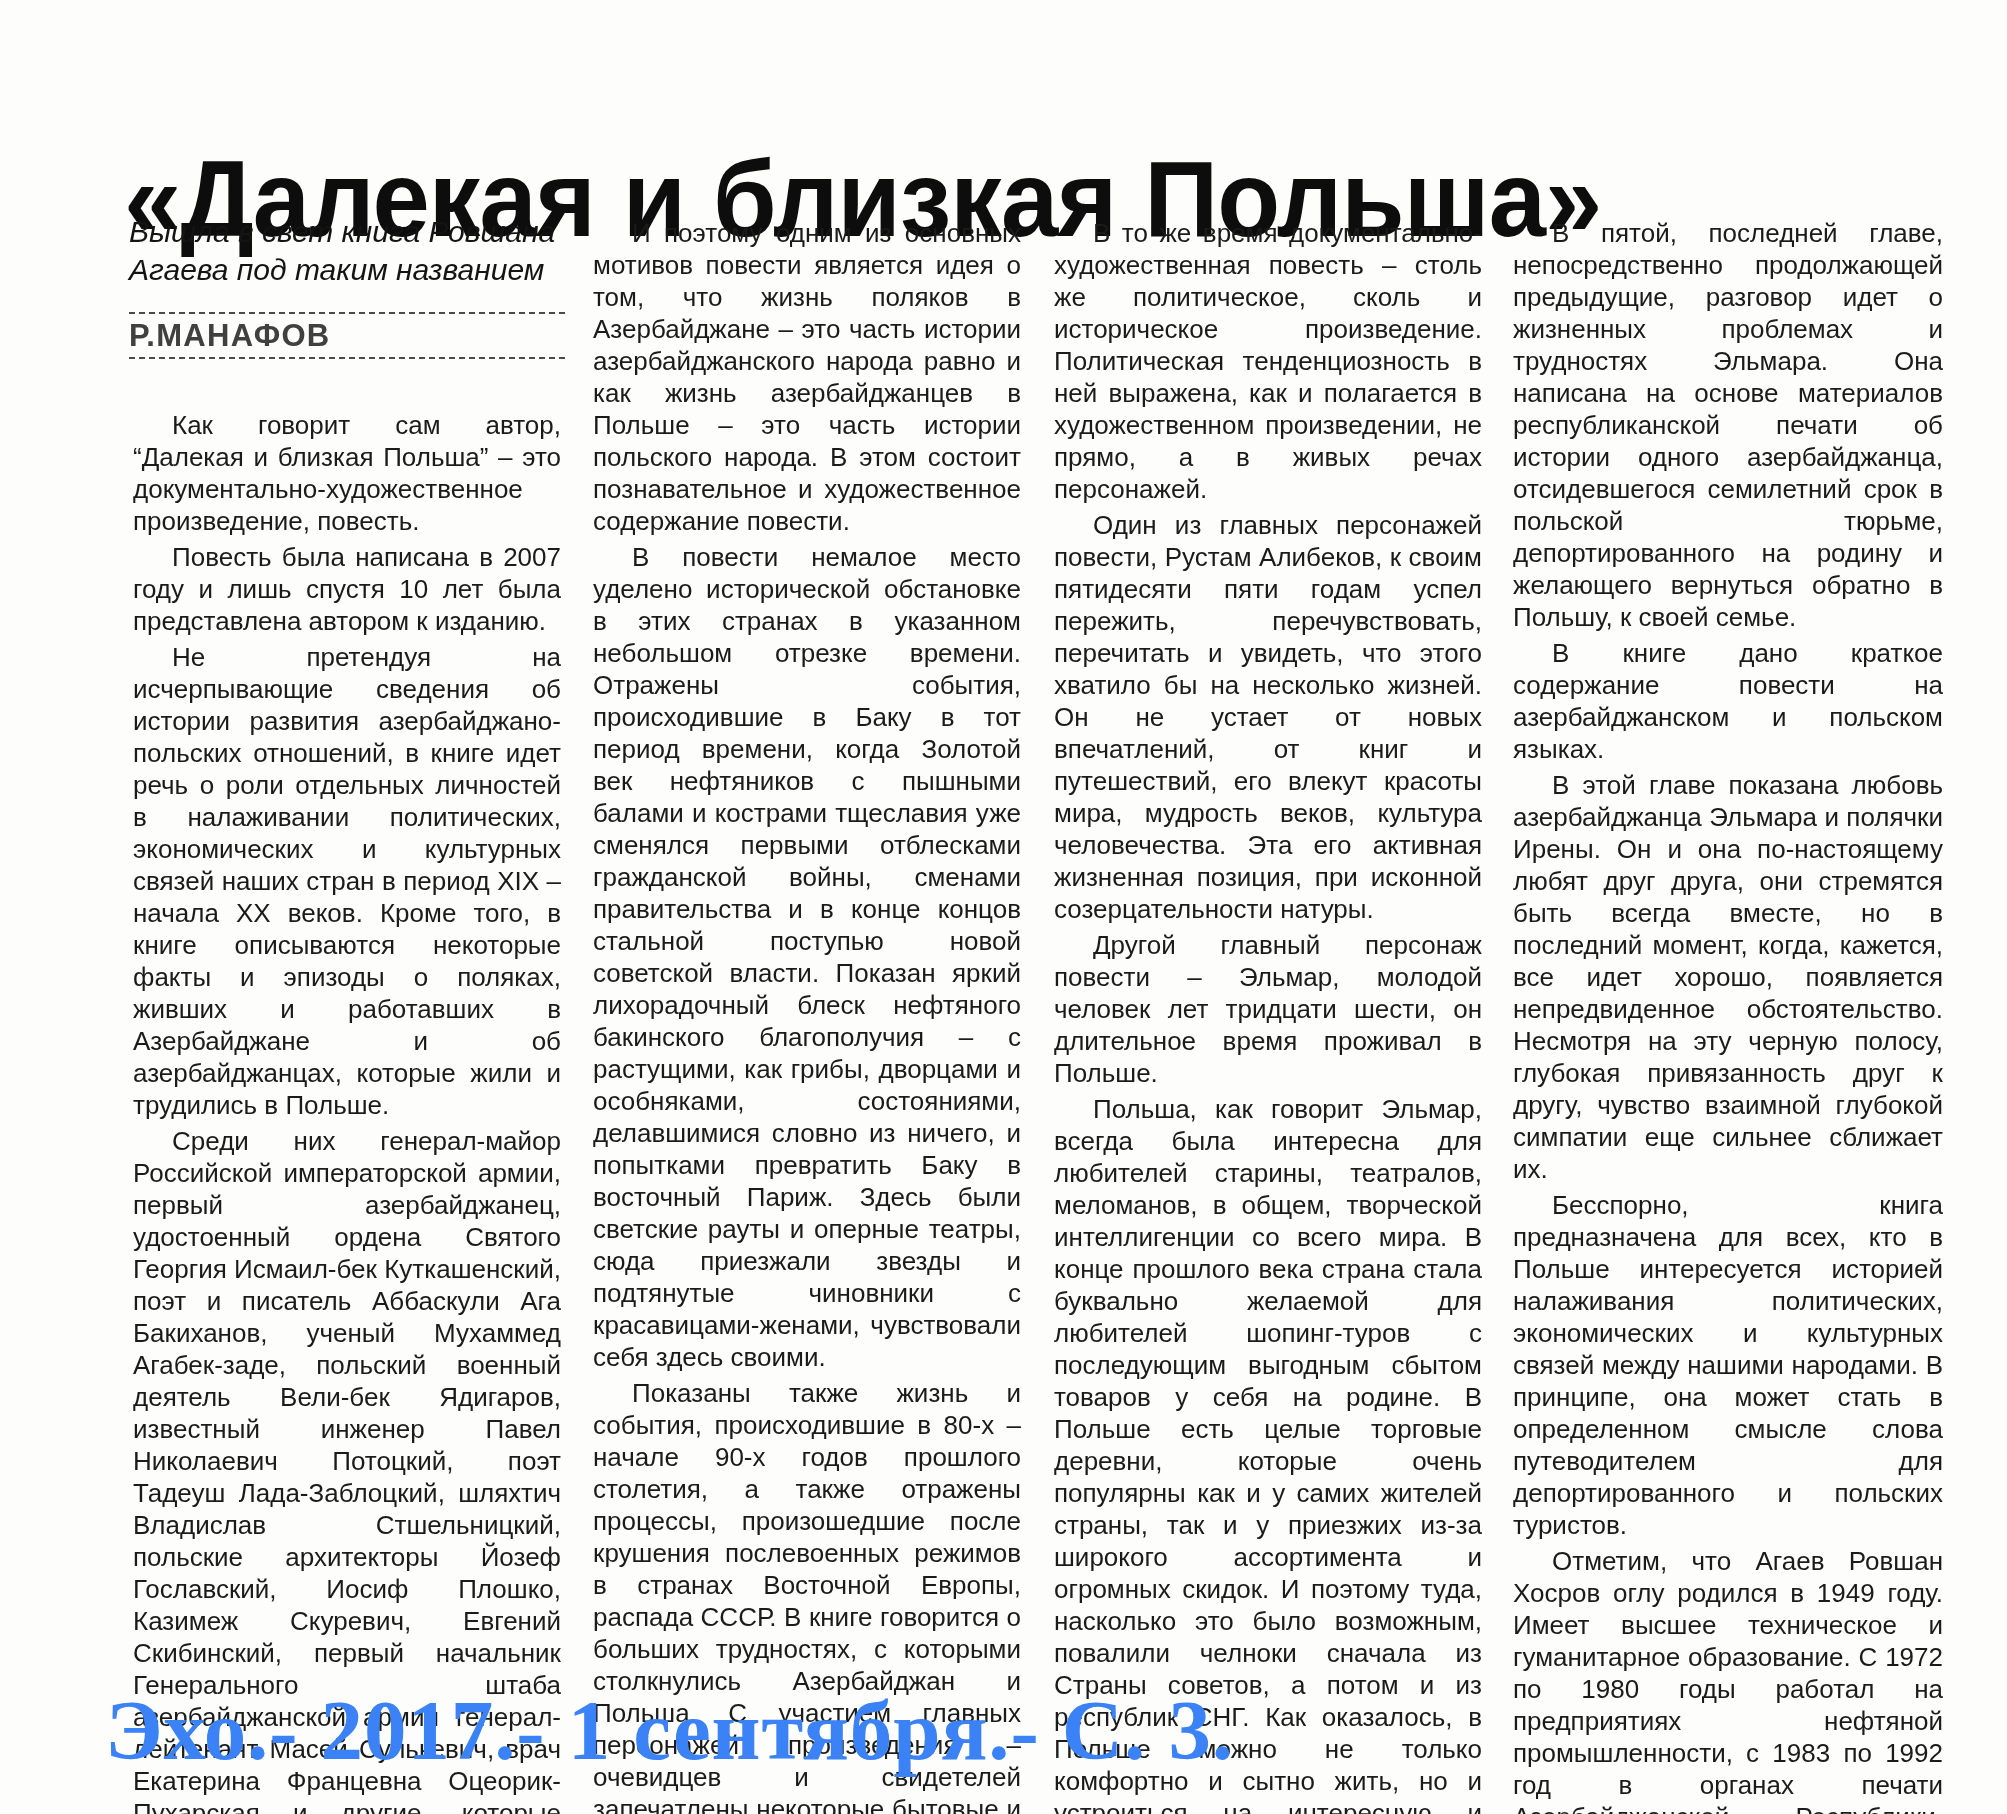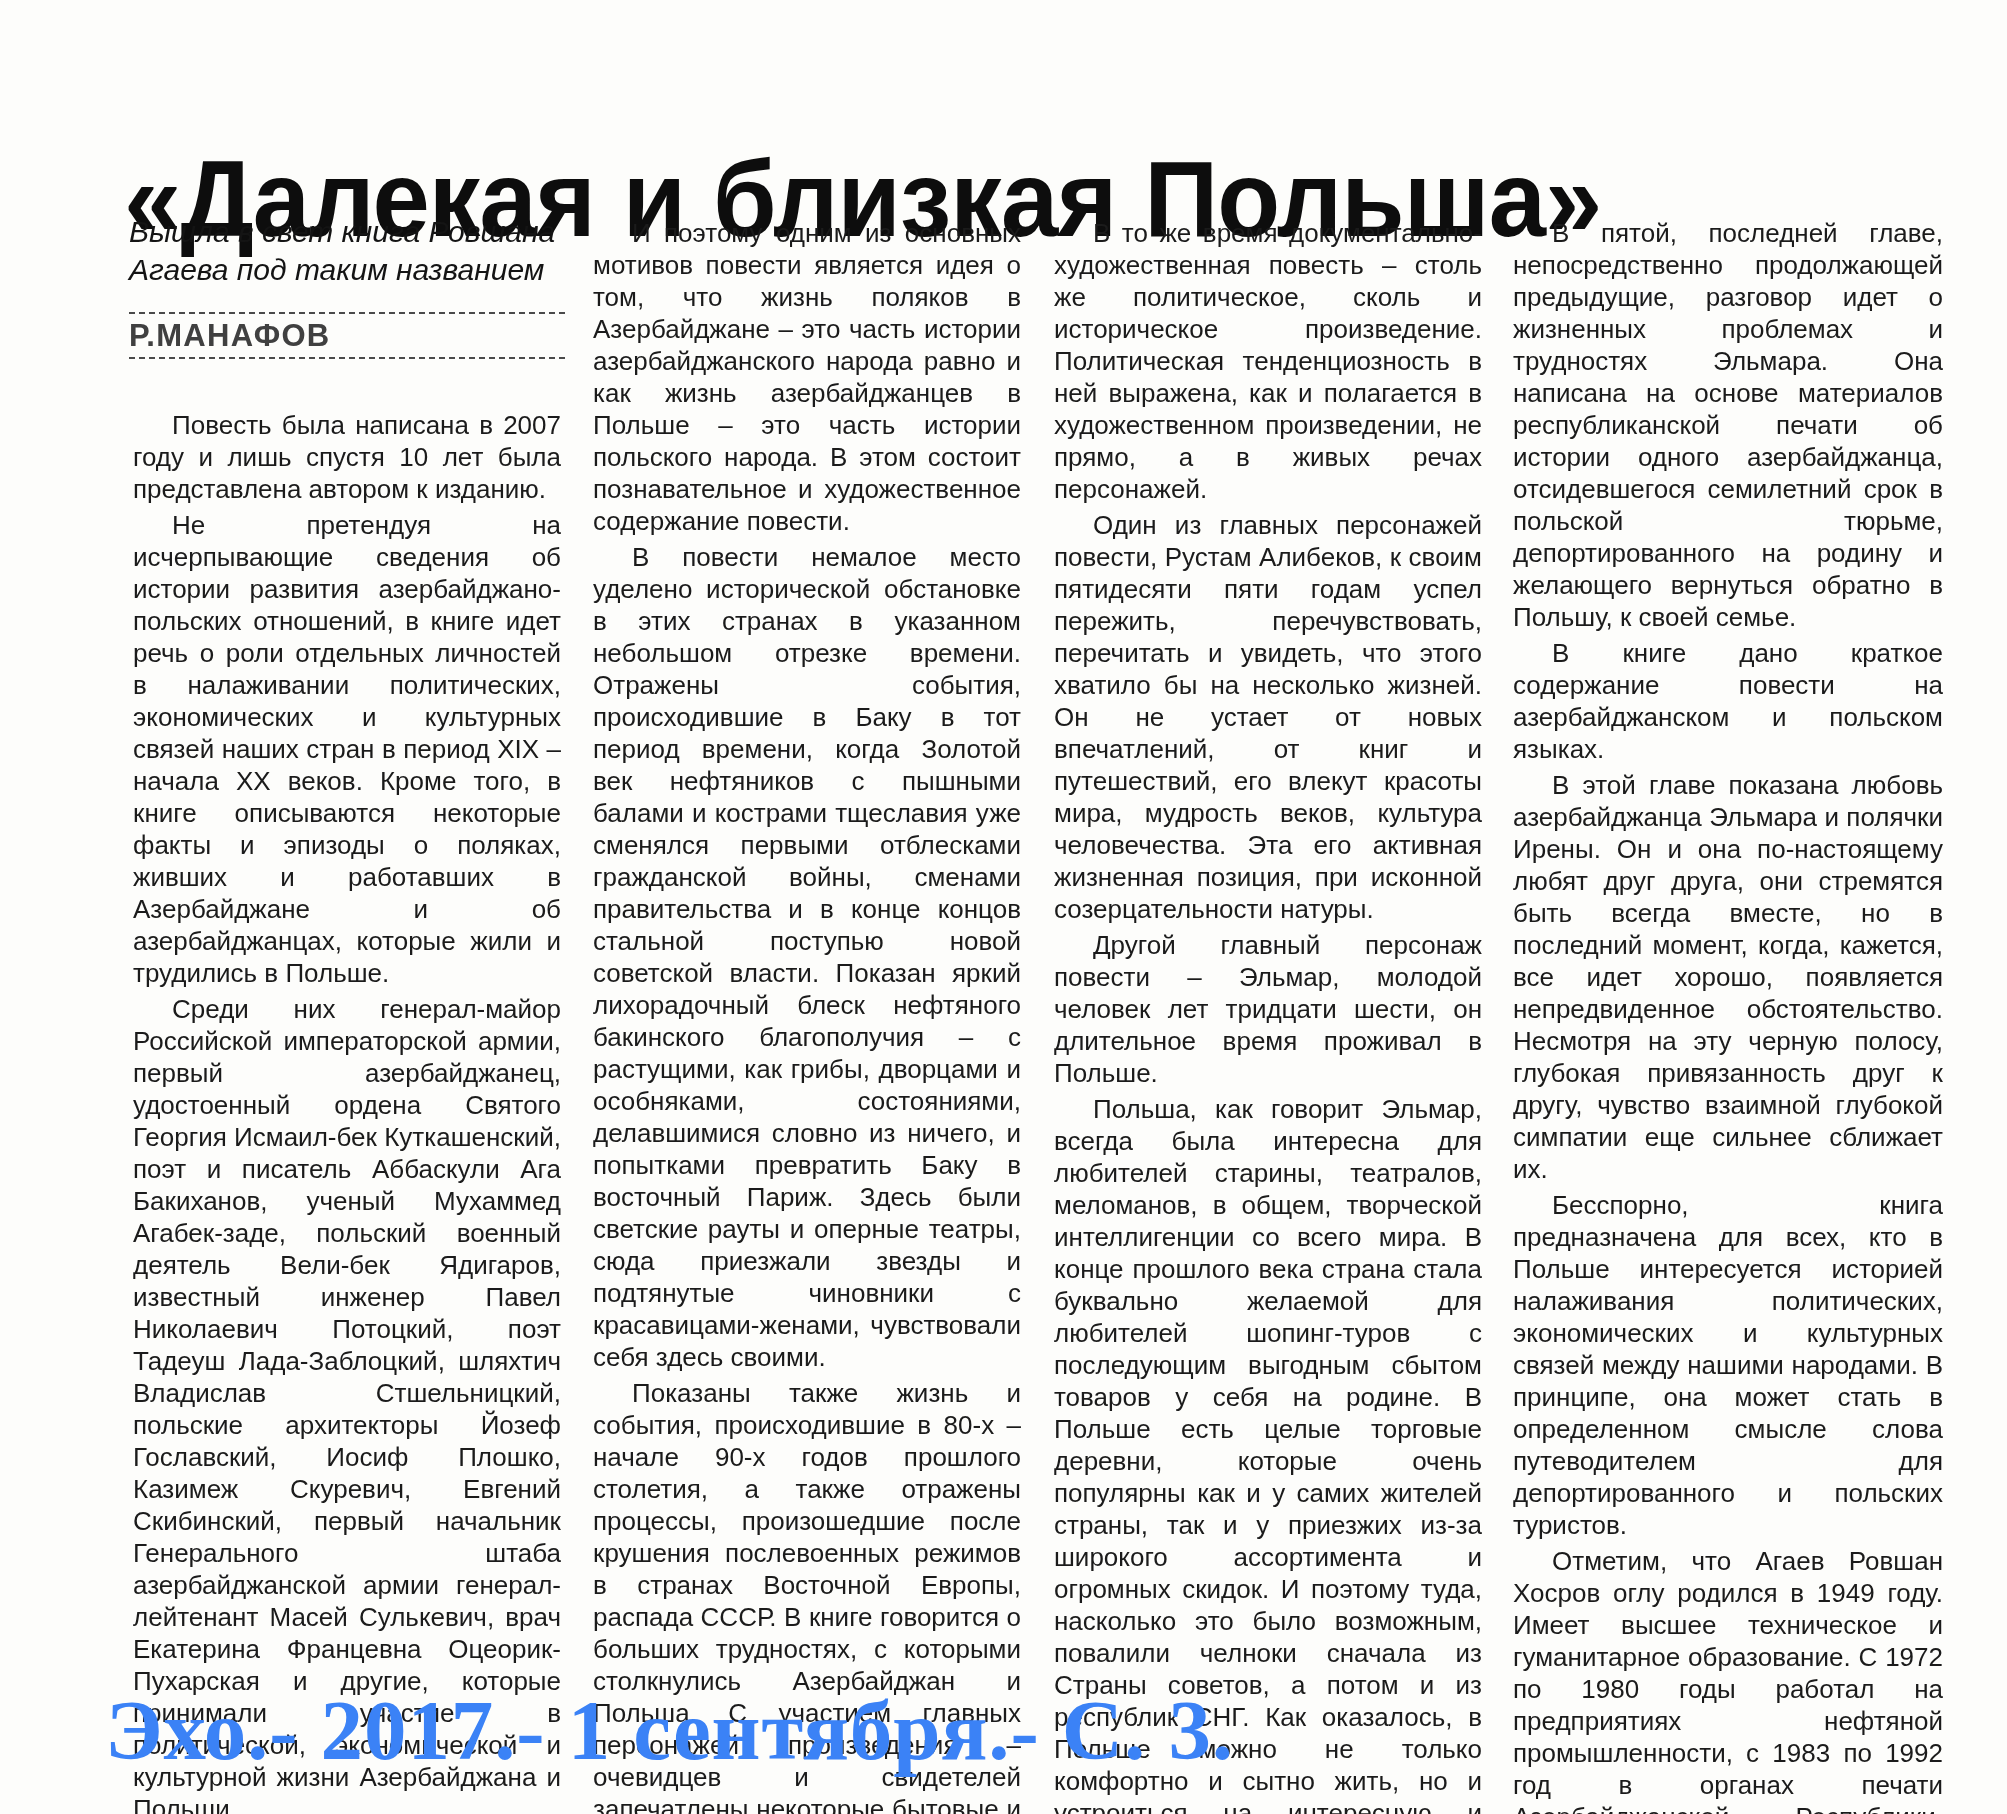--- a/index.html
+++ b/index.html
@@ -51,20 +51,21 @@
 <div class="page">
 
   <h1 class="headline">«Далекая и близкая Польша»</h1>
 
   <div class="col col-1">
     <div class="lead">Вышла в свет книга Ровшана Агаева под таким названием</div>
     <hr class="rule">
     <div class="byline">Р.МАНАФОВ</div>
     <hr class="rule">
     <div class="byline-gap"></div>
+    <p>Как говорит сам автор, “Далекая и близкая Польша” – это документально-художественное произведение, повесть.</p>
     <p>Повесть была написана в 2007 году и лишь спустя 10 лет была представлена автором к изданию.</p>
     <p>Не претендуя на исчерпывающие сведения об истории развития азербайджано-польских отношений, в книге идет речь о роли отдельных личностей в налаживании политических, экономических и культурных связей наших стран в период XIX – начала XX веков. Кроме того, в книге описываются некоторые факты и эпизоды о поляках, живших и работавших в Азербайджане и об азербайджанцах, которые жили и трудились в Польше.</p>
     <p>Среди них генерал-майор Российской императорской армии, первый азербайджанец, удостоенный ордена Святого Георгия Исмаил-бек Куткашенский, поэт и писатель Аббаскули Ага Бакиханов, ученый Мухаммед Агабек-заде, польский военный деятель Вели-бек Ядигаров, известный инженер Павел Николаевич Потоцкий, поэт Тадеуш Лада-Заблоцкий, шляхтич Владислав Стшельницкий, польские архитекторы Йозеф Гославский, Иосиф Плошко, Казимеж Скуревич, Евгений Скибинский, первый начальник Генерального штаба азербайджанской армии генерал-лейтенант Масей Сулькевич, врач Екатерина Францевна Оцеорик-Пухарская и другие, которые принимали участие в политической, экономической и культурной жизни Азербайджана и Польши.</p>
   </div>
 
   <div class="col col-2">
     <p>И поэтому одним из основных мотивов повести является идея о том, что жизнь поляков в Азербайджане – это часть истории азербайджанского народа равно и как жизнь азербайджанцев в Польше – это часть истории польского народа. В этом состоит познавательное и художественное содержание повести.</p>
     <p>В повести немалое место уделено исторической обстановке в этих странах в указанном небольшом отрезке времени. Отражены события, происходившие в Баку в тот период времени, когда Золотой век нефтяников с пышными балами и кострами тщеславия уже сменялся первыми отблесками гражданской войны, сменами правительства и в конце концов стальной поступью новой советской власти. Показан яркий лихорадочный блеск нефтяного бакинского благополучия – с растущими, как грибы, дворцами и особняками, состояниями, делавшимися словно из ничего, и попытками превратить Баку в восточный Париж. Здесь были светские рауты и оперные театры, сюда приезжали звезды и подтянутые чиновники с красавицами-женами, чувствовали себя здесь своими.</p>
     <p>Показаны также жизнь и события, происходившие в 80-х – начале 90-х годов прошлого столетия, а также отражены процессы, произошедшие после крушения послевоенных режимов в странах Восточной Европы, распада СССР. В книге говорится о больших трудностях, с которыми столкнулись Азербайджан и Польша. С участием главных персонажей произведения – очевидцев и свидетелей запечатлены некоторые бытовые и исторические подробности этого периода. Реально и предметно передается момент громадного исторического перелома в жизни обеих стран, безвозвратный конец одной эпохи и наступление совершенно новой.</p>
   </div>

